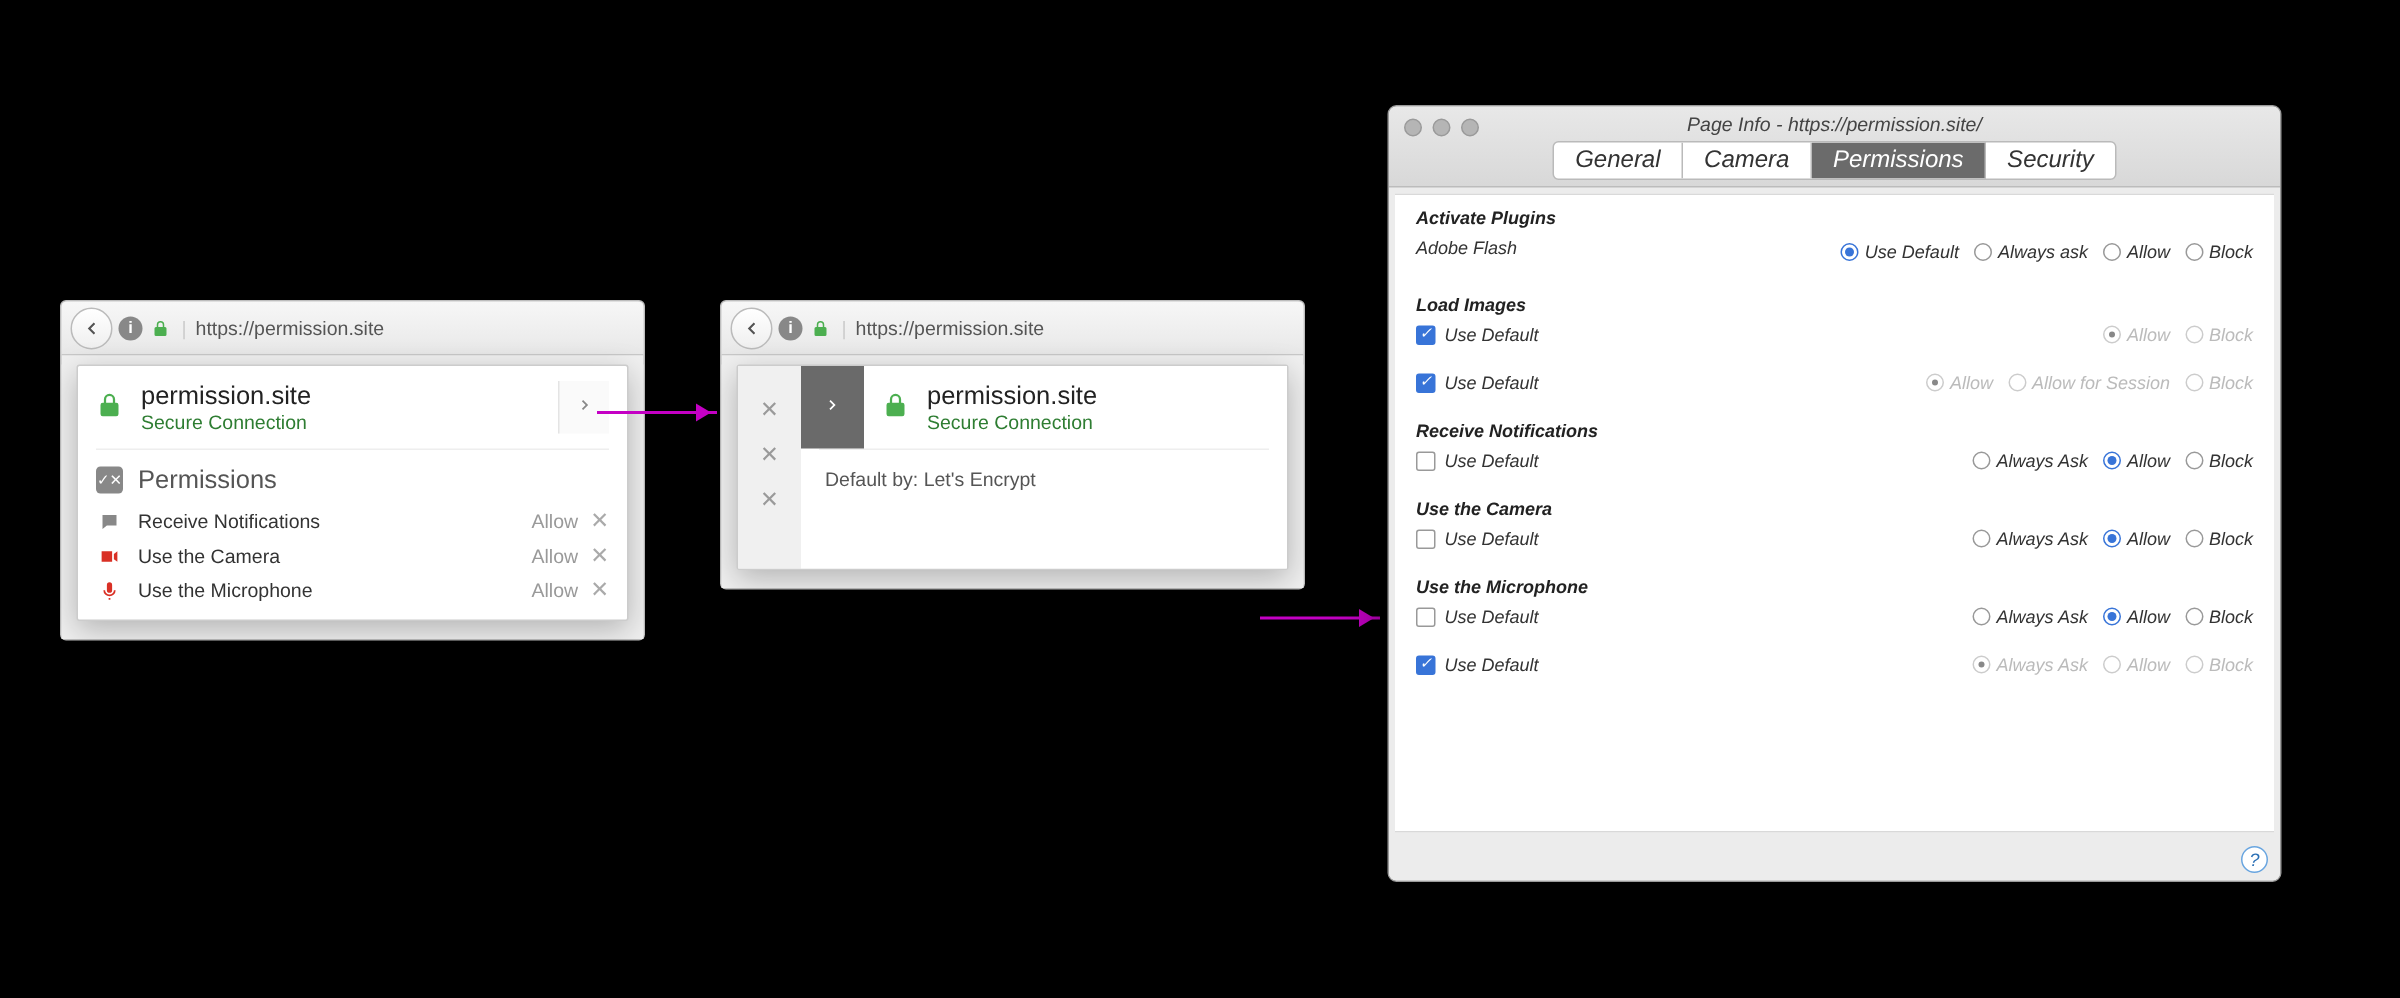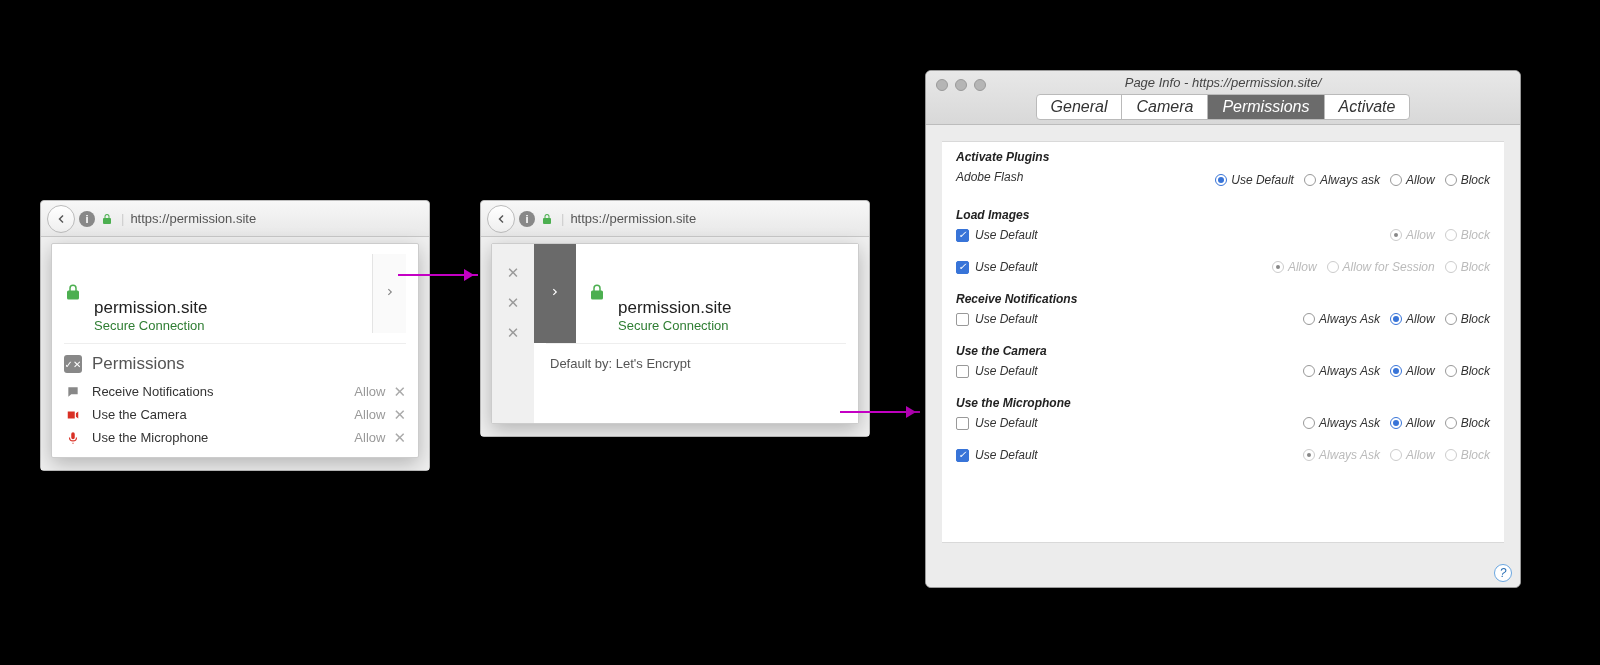--- a/index.html
+++ b/index.html
@@ -15,21 +15,21 @@
   .identity-icon{width:16px;height:16px;display:flex;align-items:center;justify-content:center;}
   .lock-icon svg{width:12px;height:14px;fill:#4caf50;}
   .info-i{width:16px;height:16px;border-radius:50%;background:#888;color:#fff;font-weight:bold;font-size:11px;display:flex;align-items:center;justify-content:center;}
   .url-sep{color:#ccc;margin:0 2px;}
   .url-text{color:#555;font-size:13px;}
   .mini-body{padding:0 10px 12px 10px;background:#f0f0f0;}
   .popover{background:#fff;border:1px solid #ccc;border-radius:2px;box-shadow:0 6px 20px rgba(0,0,0,.25);margin-top:6px;position:relative;}
   .pop-head{display:flex;align-items:center;padding:10px 12px;}
   .pop-head .lock-big svg{width:18px;height:22px;fill:#4caf50;}
   .pop-head .titles{margin-left:12px;flex:1;}
-  .site-name{font-size:17px;color:#222;margin-top:44px;}
+  .site-name{font-size:17px;color:#222;}
   .secure{font-size:13px;color:#2e7d32;}
   .expand-btn,.collapse-btn{width:34px;align-self:stretch;border-left:1px solid #e4e4e4;display:flex;align-items:center;justify-content:center;cursor:pointer;background:#fafafa;}
   .collapse-btn{border:none;background:#6a6a6a;width:42px;}
   .chev svg{width:10px;height:14px;fill:#888;}
   .collapse-btn .chev svg{fill:#fff;}
   .pop-divider{border-top:1px solid #eee;margin:0 12px;}
   .perm-section-head{display:flex;align-items:center;padding:10px 12px 6px 12px;font-size:17px;color:#555;gap:10px;}
   .perm-section-head .ico{width:18px;height:18px;background:#888;border-radius:3px;display:flex;align-items:center;justify-content:center;color:#fff;font-size:10px;}
   .perm-row{display:flex;align-items:center;padding:4px 12px;font-size:13px;color:#333;}
   .perm-row .picon{width:18px;margin-right:10px;display:flex;justify-content:center;}
@@ -52,21 +52,21 @@
   .dlg-title{height:54px;background:linear-gradient(#e8e8e8,#d8d8d8);border-bottom:1px solid #bcbcbc;display:flex;flex-direction:column;align-items:center;justify-content:center;position:relative;}
   .traffic{position:absolute;left:10px;top:8px;display:flex;gap:7px;}
   .traffic span{width:12px;height:12px;border-radius:50%;background:#b5b5b5;border:1px solid #9a9a9a;}
   .dlg-title-text{font-size:13px;color:#444;margin-bottom:4px;}
   .tabs{display:flex;border:1px solid #bababa;border-radius:4px;overflow:hidden;background:#fff;}
   .tab{padding:3px 14px;font-size:16px;color:#333;border-right:1px solid #bababa;cursor:pointer;}
   .tab:last-child{border-right:none;}
   .tab.sel{background:#6b6b6b;color:#fff;}
   .perm-for{padding:10px 14px;font-size:12px;color:#333;background:#ececec;border-bottom:1px solid #d0d0d0;}
   .perm-for b{font-weight:600;}
-  .perm-list{flex:1;overflow:auto;background:#fff;border-top:1px solid #d9d9d9;border-bottom:1px solid #d9d9d9;margin:16px;}
+  .perm-list{flex:1;overflow:auto;background:#fff;border-top:1px solid #d9d9d9;border-bottom:1px solid #d9d9d9;margin:4px;}
   .perm-block{padding:8px 14px 2px 14px;}
   .perm-block .hd{font-weight:600;font-size:12px;color:#222;margin-bottom:6px;}
   .perm-block .sub{font-size:12px;color:#333;margin-bottom:6px;}
   .row{display:flex;align-items:center;font-size:12px;margin-bottom:8px;}
   .row .left{flex:1;display:flex;align-items:center;gap:6px;}
   .row .right{display:flex;align-items:center;gap:10px;}
   .cb{width:13px;height:13px;border:1px solid #999;border-radius:2px;display:inline-flex;align-items:center;justify-content:center;background:#fff;}
   .cb.checked{background:#3874d8;border-color:#3874d8;}
   .cb.checked:after{content:"✓";color:#fff;font-size:10px;line-height:1;}
   .radio{width:12px;height:12px;border:1px solid #999;border-radius:50%;display:inline-flex;align-items:center;justify-content:center;background:#fff;}
@@ -226,21 +226,21 @@
       <div class="traffic">
           <span></span>
           <span></span>
           <span></span>
         </div>
       <div class="dlg-title-text">Page Info - https://permission.site/</div>
       <div class="tabs" id="dlg-tabs">
           <div class="tab">General</div>
           <div class="tab">Camera</div>
           <div class="tab sel">Permissions</div>
-          <div class="tab">Activate</div>
+          <div class="tab">Security</div>
         </div>
     </div>
     <div class="perm-list" id="perm-list">
         <div class="perm-block">
           <div class="hd">Activate Plugins</div>
           <div class="row">
             <div class="left">
               <span class="sub">Adobe Flash</span>
             </div>
             <div class="right">

